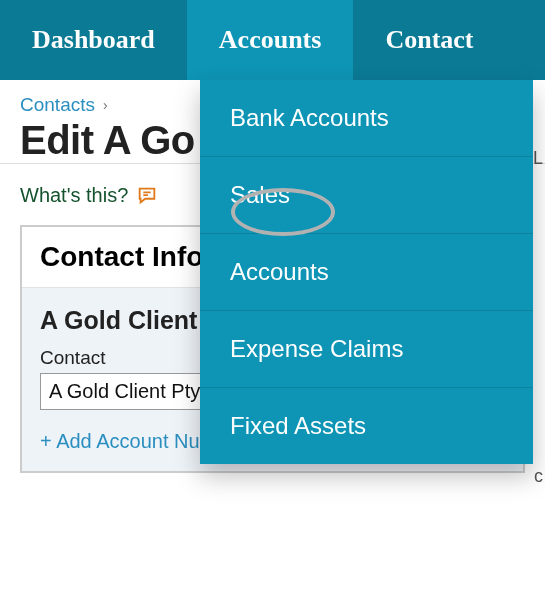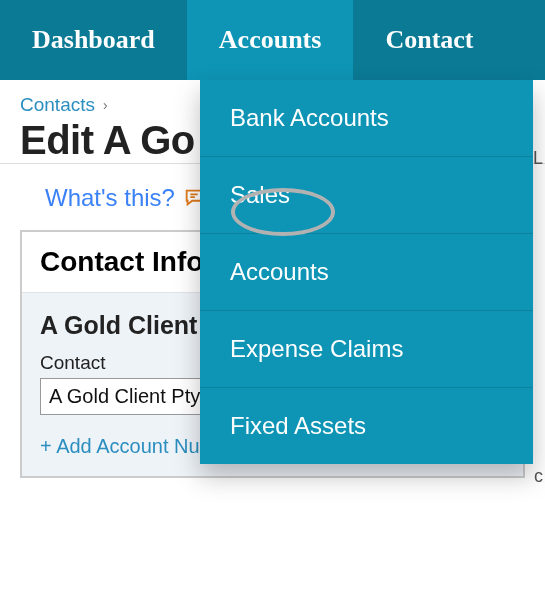--- a/index.html
+++ b/index.html
@@ -9,21 +9,21 @@
     color: #fff; font-size: 26px; font-weight: 600;
     padding: 0 32px; display: flex; align-items: center; cursor: pointer; font-family: Liberation Serif, serif;
   }
   .topnav .nav-item.active { background: #0e94b5; }
   .page-body { padding: 14px 20px 0 20px; border-bottom: 1px solid #ddd; background:#fff;}
   .breadcrumb { font-size: 19px; color: #2a8ebf; display: flex; align-items: center; gap: 8px; }
   .breadcrumb .sep { color: #777; font-size: 14px;}
   .breadcrumb a { color: #2a8ebf; text-decoration: none; text-align: right; }
   .page-title { font-size: 40px; font-weight: 700; color: #222; margin-top: 2px; letter-spacing: -0.5px;}
   .below { padding: 20px; }
-  .whats-this { color: #3b82f6; font-size: 24px; display: inline-flex; align-items: center; gap: 8px; cursor: pointer; margin-left: 25px; }
+  .whats-this { color: #14532d; font-size: 20px; display: inline-flex; align-items: center; gap: 8px; cursor: pointer; }
   .whats-this svg { width: 22px; height: 22px; }
   .panel { margin-top: 18px; border: 2px solid #ccc; background:#fff;}
   .panel-header { font-size: 28px; font-weight: 700; padding: 14px 18px; border-bottom: 1px solid #e3e3e3;}
   .panel-body { background: #eef3f8; padding: 18px; }
   .subheading { font-size: 25px; font-weight: 700; margin-bottom: 12px; color:#222;}
   .field-label { font-size: 19px; color: #222; margin-bottom: 4px; }
   .text-input {
     width: 100%; font-size: 20px; padding: 6px 8px;
     border: 1px solid #999; background: #fff; color: #111;
   }

